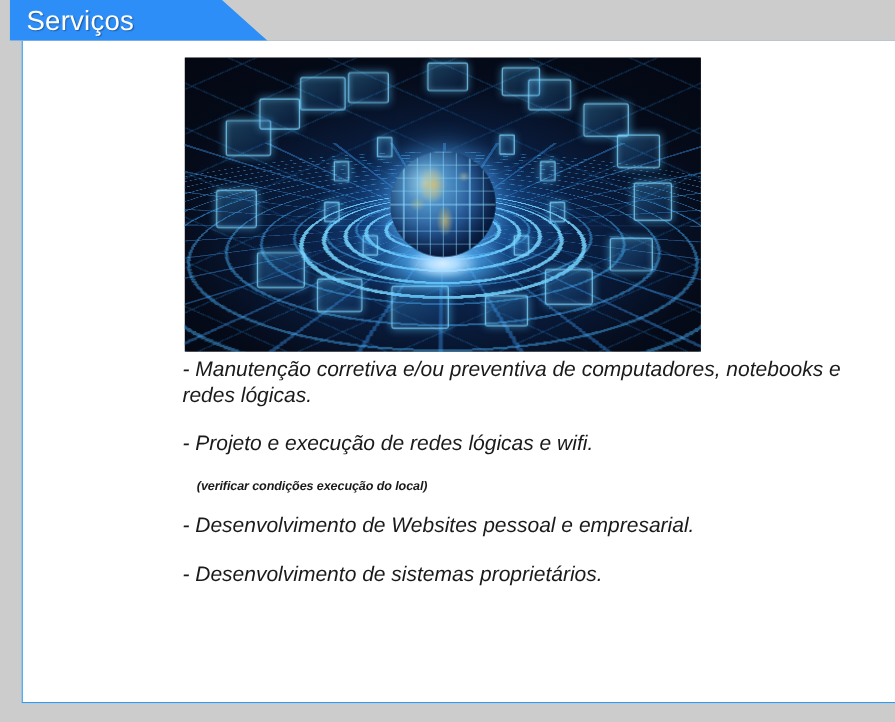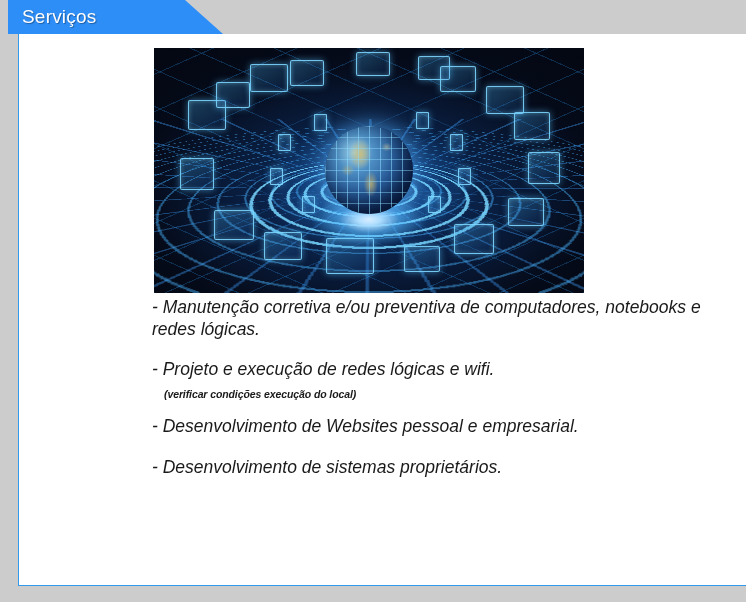--- a/index.html
+++ b/index.html
@@ -33,21 +33,21 @@
     width: 215px;
     height: 34px;
     background: #2e8ef7;
     -webkit-clip-path: polygon(0 0, 177px 0, 215px 34px, 0 34px);
     clip-path: polygon(0 0, 177px 0, 215px 34px, 0 34px);
     box-sizing: border-box;
     padding: 5px 0 0 14px;
   }
   #tab-services .tab-label {
     color: #ffffff;
-    font-size: 19px;
+    font-size: 23px;
     font-weight: 400;
     letter-spacing: 0.2px;
     line-height: 24px;
     text-shadow: 1px 1px 1px rgba(0,0,0,0.35);
     display: block;
     white-space: nowrap;
   }
 
   
   #content-panel {
@@ -265,21 +265,21 @@
       <div class="node doc" style="left:262px; top:64px;  width:11px; height:15px;"></div>
       <div class="node doc" style="left:296px; top:86px;  width:11px; height:15px;"></div>
       <div class="node doc" style="left:304px; top:120px; width:11px; height:15px;"></div>
       <div class="node doc" style="left:274px; top:148px; width:11px; height:15px;"></div>
     </div>
 
     <div id="services-list">
 
       <div class="service-item first">- Manutenção corretiva e/ou preventiva de computadores, notebooks e redes lógicas.</div>
 
-      <div class="service-item" style="margin-bottom:8px;">- Projeto e execução de redes lógicas e wifi.</div>
+      <div class="service-item" style="margin-bottom:19px;">- Projeto e execução de redes lógicas e wifi.</div>
       <div class="service-note">(verificar condições execução do local)</div>
 
 
       <div class="service-item">- Desenvolvimento de Websites pessoal e empresarial.</div>
 
       <div class="service-item">- Desenvolvimento de sistemas proprietários.</div>
 
 
     </div>
 

